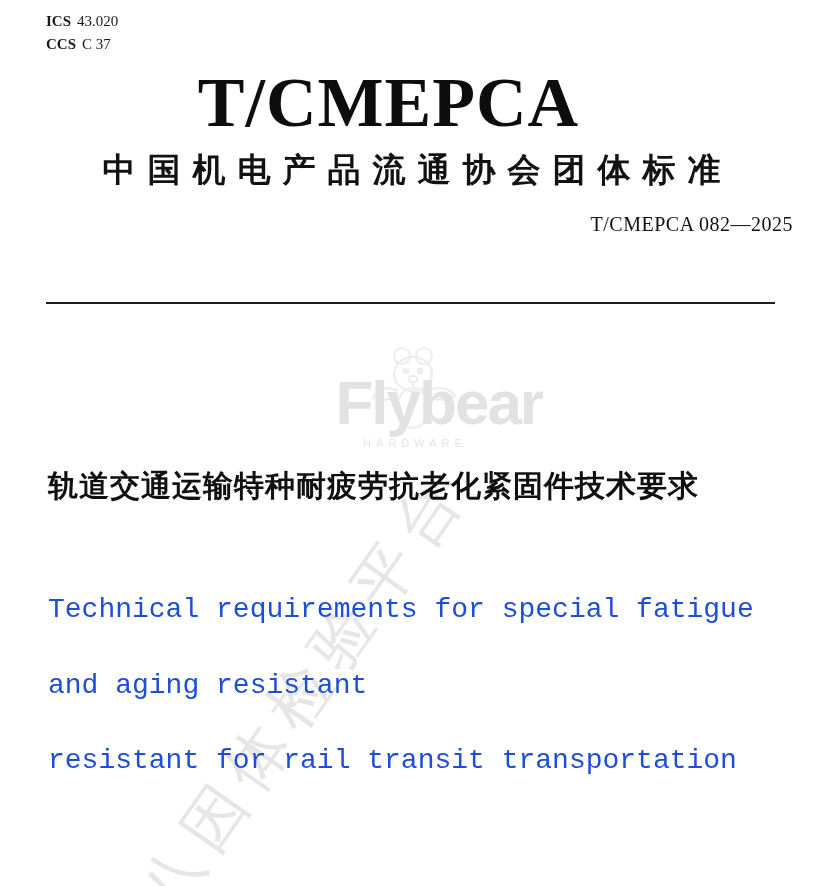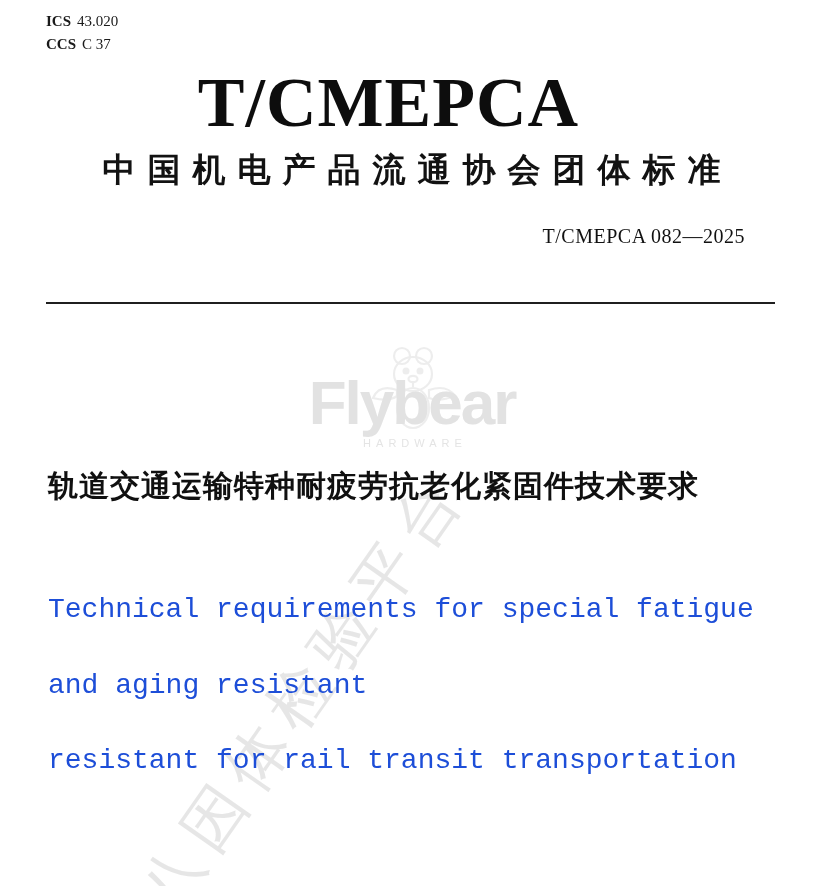--- a/index.html
+++ b/index.html
@@ -46,21 +46,21 @@
     font-size: 62px;
     letter-spacing: 12px;
     transform: rotate(-55deg);
     color: #d3d3d3;
   }
   .wm-flybear {
     position: absolute;
     left: 282px;
     top: 372px;
     width: 260px;
-    text-align: center;
+    text-align: right;
     color: #e2e2e2;
     font-family: "Liberation Sans", sans-serif;
     font-size: 62px;
     font-weight: bold;
     letter-spacing: -2px;
     line-height: 1;
   }
   .wm-flybear-sub {
     position: absolute;
     left: 330px;
@@ -124,23 +124,23 @@
     margin-top: 8px;
     font-family: "DejaVu Serif", serif;
     font-weight: bold;
     font-size: 33px;
     letter-spacing: 12px;
     padding-left: 14px;
     padding-right: 0px;
     color: #121212;
   }
   .std-no {
-    margin-top: 32px;
+    margin-top: 20px;
     text-align: right;
-    padding-right: 76px;
+    padding-right: 28px;
     font-family: "Liberation Serif", serif;
     font-size: 20px;
     letter-spacing: 0.5px;
     color: #111;
   }
 
   .rule {
     position: absolute;
     left: 46px;
     right: 46px;

